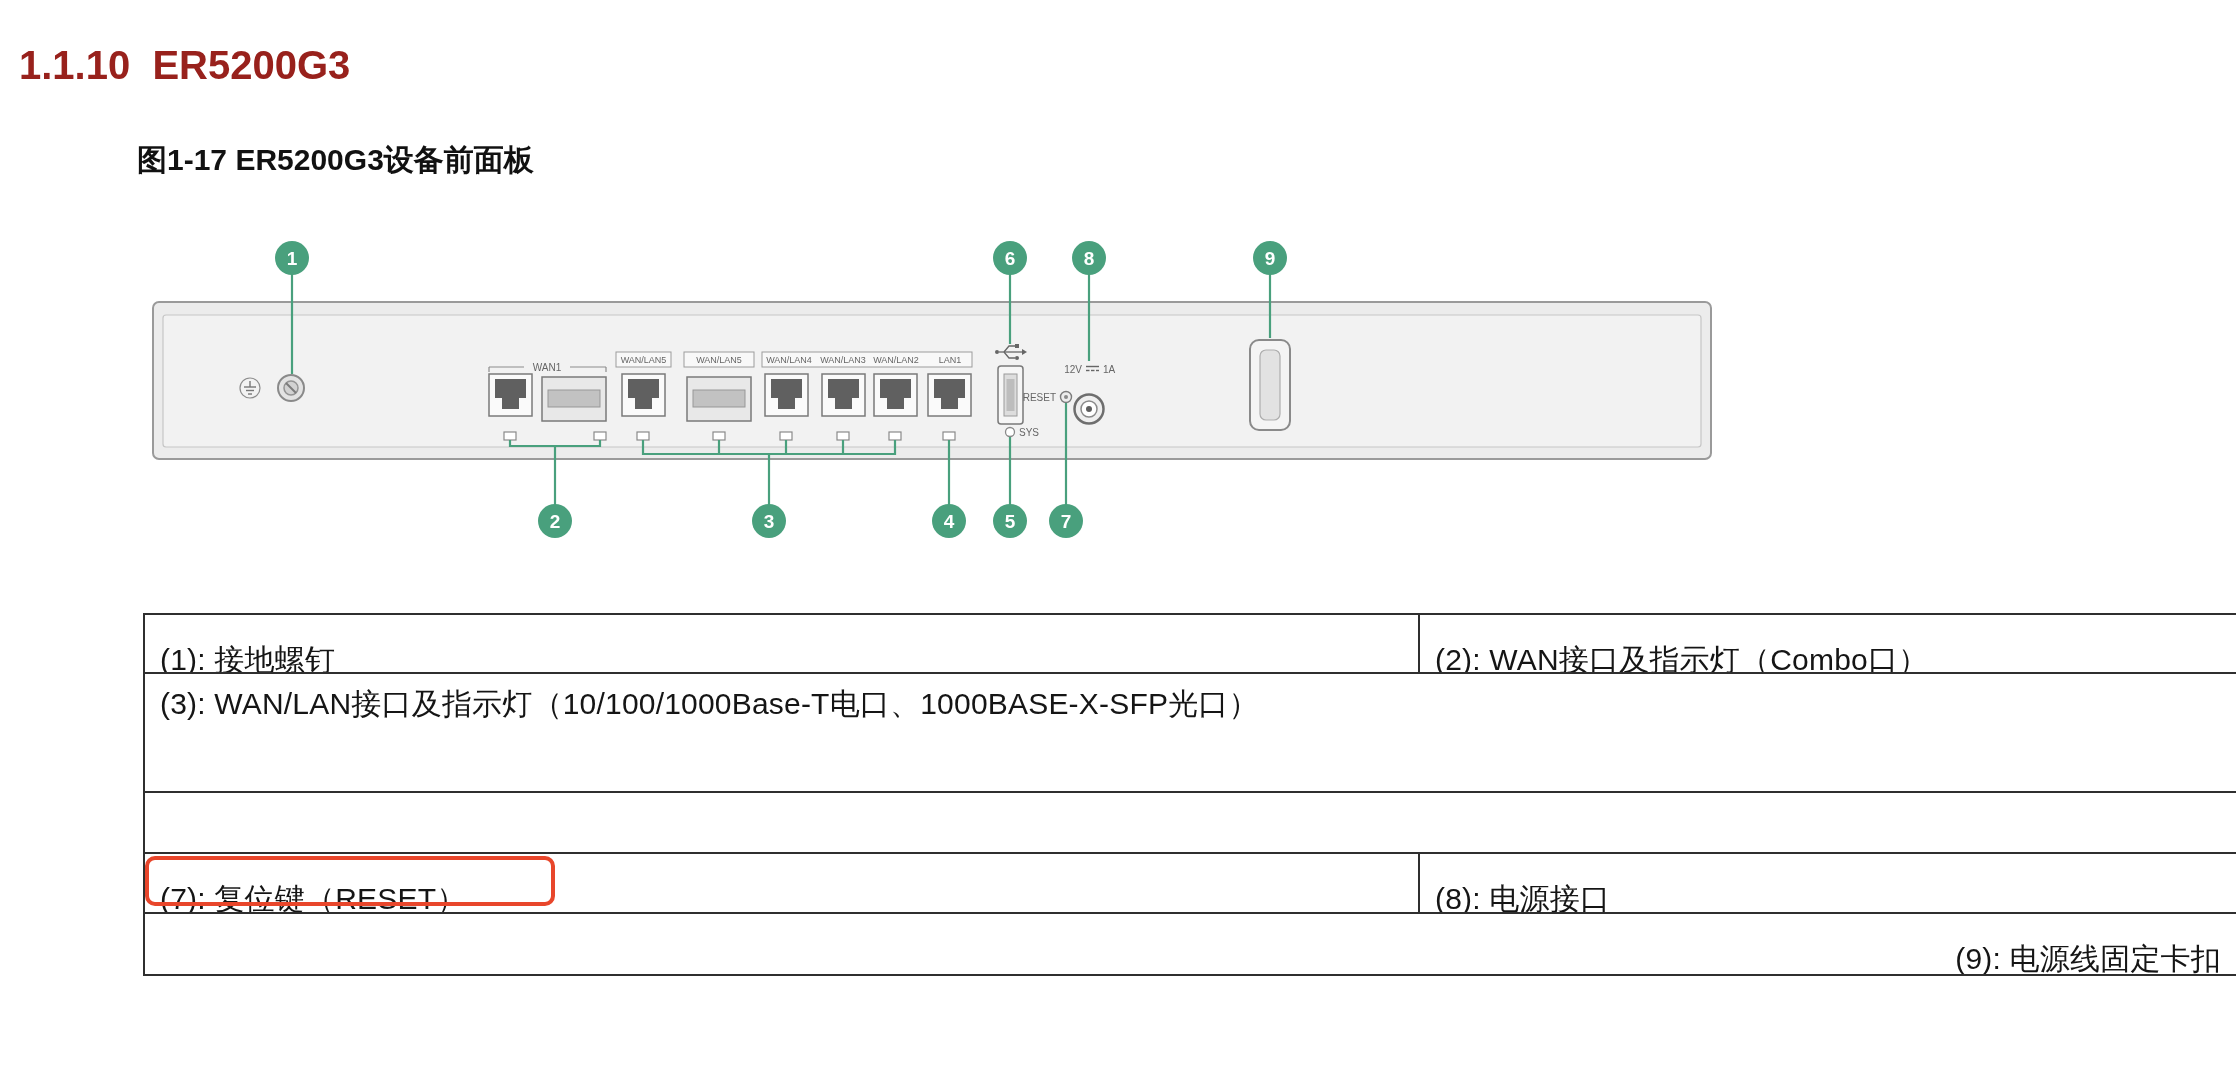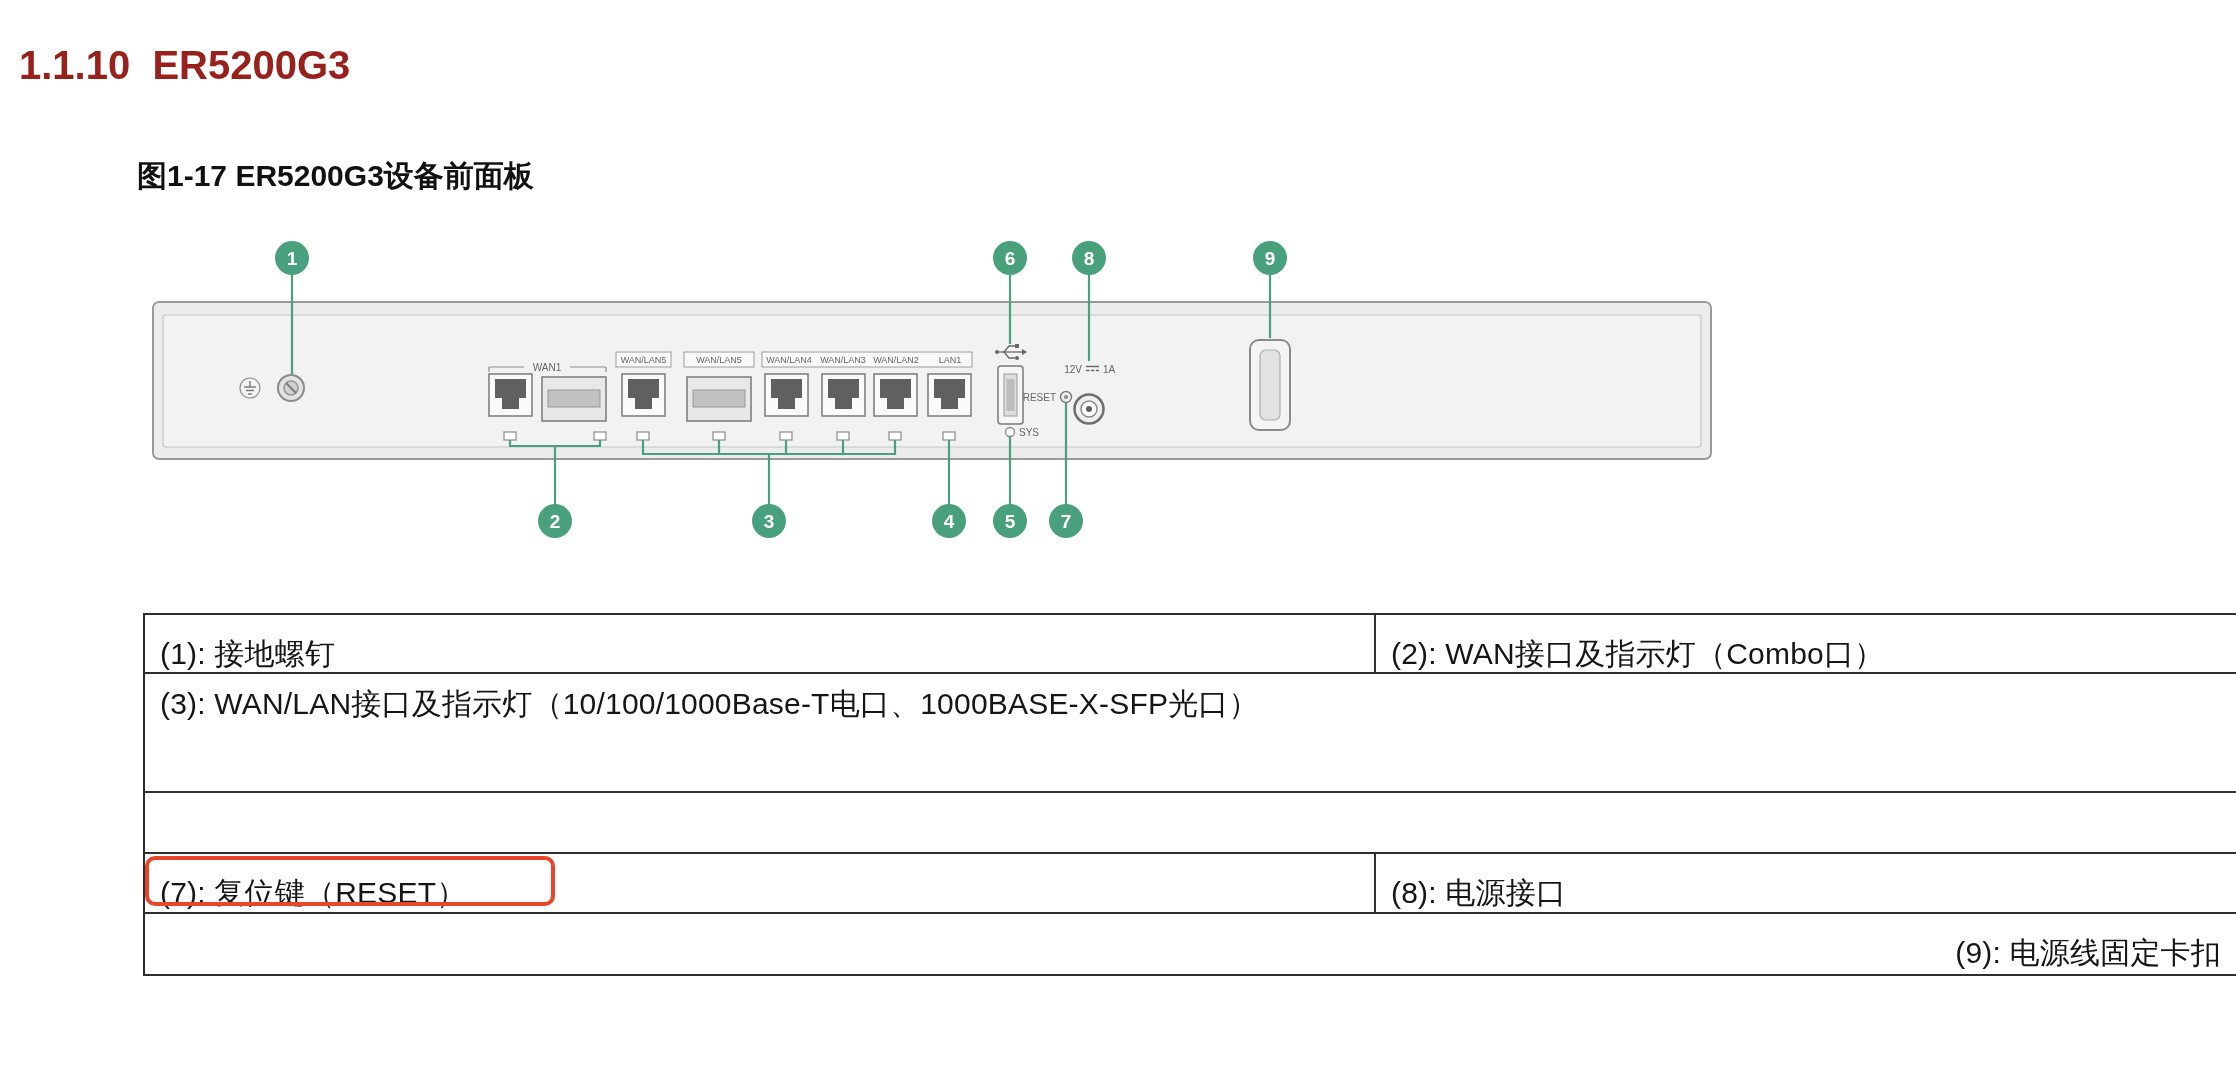--- a/index.html
+++ b/index.html
@@ -7,42 +7,42 @@
     width:2236px;height:1082px;position:relative;overflow:hidden;
     background:#ffffff;
     font-family:"Liberation Sans","DejaVu Sans",sans-serif;
     color:#151515;
   }
   .section-heading{
     position:absolute;left:10px;top:34px;margin:9px;
     font-size:40px;font-weight:bold;color:#98211C;white-space:pre;
   }
   .figure-caption{
-    position:absolute;left:137px;top:156px;margin:0;
+    position:absolute;left:137px;top:140px;margin:0;
     font-size:30px;font-weight:bold;color:#111111;
   }
   .diagram-svg{position:absolute;left:0;top:230px;}
   svg text{font-family:"Liberation Sans","DejaVu Sans",sans-serif;}
   .cl{stroke:#49A07D;stroke-width:2.2;fill:none;}
   .cc{fill:#49A07D;}
   .cn{fill:#ffffff;font-size:19px;font-weight:bold;text-anchor:middle;}
   .plabel{font-size:10px;fill:#666666;text-anchor:middle;}
   .plabel-s{font-size:9px;fill:#666666;text-anchor:middle;}
   .pbox{fill:#F8F8F8;stroke:#9C9C9C;stroke-width:1;}
   .thin{stroke:#8C8C8C;stroke-width:1.2;fill:none;}
 
   .legend{
     position:absolute;left:143px;top:613px;width:2093px;box-sizing:border-box;
     border-top:2px solid #2F2F2F;border-left:2px solid #2F2F2F;
     font-size:30px;letter-spacing:0.2px;color:#151515;
   }
   .lrow{display:flex;border-bottom:2px solid #2F2F2F;}
-  .lcell{padding:10px 15px;line-height:57px;box-sizing:border-box;overflow:hidden;}
+  .lcell{padding:16px 15px;line-height:57px;box-sizing:border-box;overflow:hidden;}
   .lcell.lc{width:1229px;flex:none;}
-  .lcell.rc{flex:1 1 auto;border-left:2px solid #2F2F2F;}
+  .lcell.rc{flex:1 1 auto;border-left:2px solid #2F2F2F;margin-left:44px;}
   .lcell.full{width:100%;flex:none;text-align:right;}
   .r1{height:57px}.r2{height:117px}.r3{height:59px}.r4{height:58px}.r5{height:60px}
   .r2 .lcell{padding-top:1px;}
 
   .highlight-box{
     position:absolute;left:145px;top:856px;width:410px;height:50px;
     border:4px solid #E8462B;border-radius:10px;box-sizing:border-box;
     pointer-events:none;
   }
 </style>

